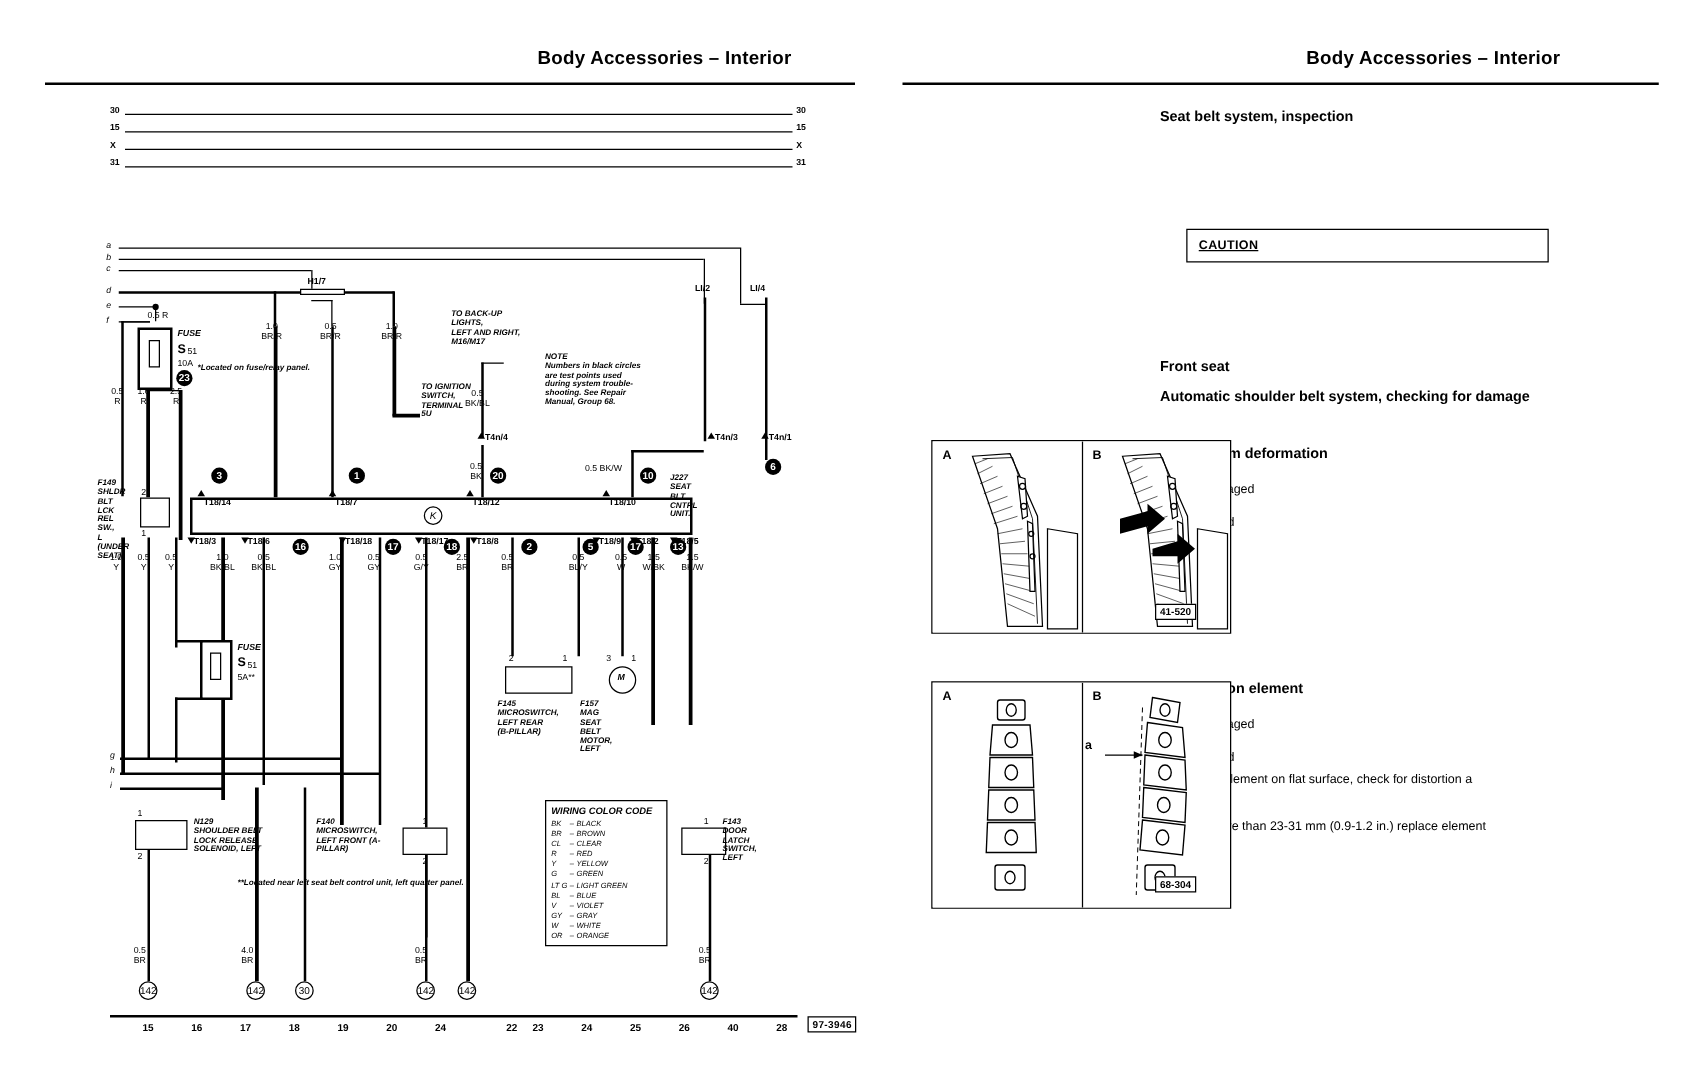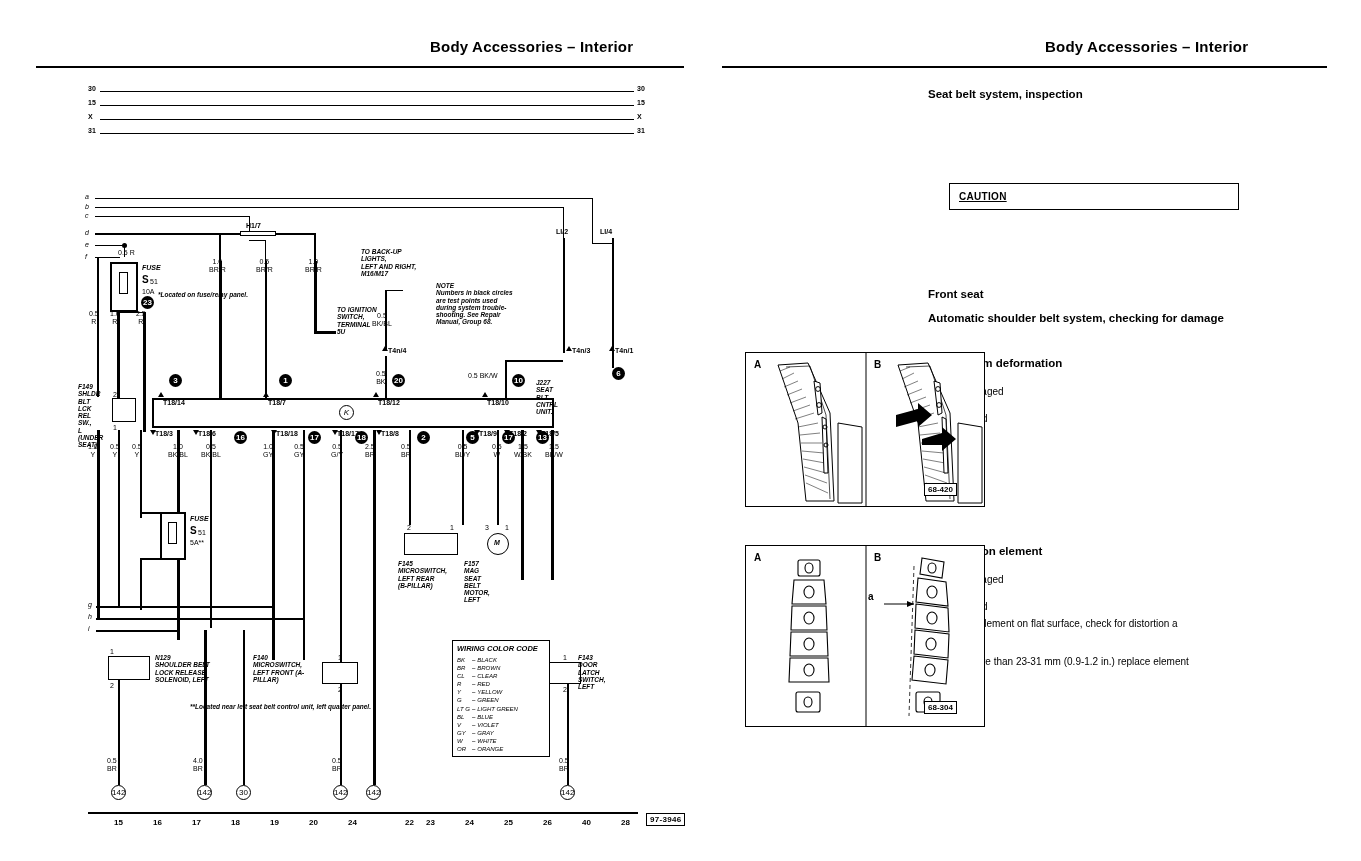--- a/index.html
+++ b/index.html
@@ -390,21 +390,21 @@
 
     <div class="box" style="left:545px; top:662px; width:36px; height:22px;"></div>
     <div class="t" style="left:563px; top:654px;">1</div>
     <div class="t" style="left:563px; top:686px;">2</div>
     <div class="t tb ti" style="left:578px; top:654px; font-size:6.5px;">F143
 DOOR
 LATCH
 SWITCH,
 LEFT</div>
 
-    <div class="colorcode" style="left:452px; top:640px; width:98px;">
+    <div class="colorcode" style="left:436px; top:640px; width:98px;">
       <div class="cc-title">WIRING
 COLOR CODE</div>
       <table>
         <tbody>
             <tr>
               <td>BK</td>
               <td>–</td>
               <td>BLACK</td>
             </tr>
         <tr>
@@ -586,21 +586,21 @@
           <circle cx="193" cy="52" r="2.4" fill="none" stroke="#000" stroke-width="1"></circle>
           <path d="M196 64 L200 66 L202 120 L198 120 Z" fill="#fff" stroke="#000" stroke-width="1"></path>
 
           <path d="M150 62 L172 56 L172 50 L186 62 L172 74 L172 68 L150 74 Z" fill="#000"></path>
           <path d="M176 86 L196 80 L196 74 L210 86 L196 98 L196 92 L176 92 Z" fill="#000"></path>
           <path d="M212 70 L236 74 L236 150 L212 150 Z" fill="none" stroke="#000" stroke-width="1"></path>
         </g>
       </svg>
       <div class="panel-letter" style="left:8px; top:6px;">A</div>
       <div class="panel-letter" style="left:128px; top:6px;">B</div>
-      <div class="imgid" style="left:178px; top:130px;">68-420</div>
+      <div class="imgid" style="left:178px; top:130px;">41-520</div>
     </div>
 
     <div class="r-h2" style="left:228px; top:545px;">Deformation element</div>
     <div class="r-p" style="left:228px; top:573px;">A  –  not damaged</div>
     <div class="r-p" style="left:228px; top:600px;">B  –  damaged</div>
     <div class="bullet" style="left:240px; top:617px; width:285px;">•</div>
     <div class="r-p" style="left:252px; top:617px; width:275px;">place element on flat surface, check for distortion a</div>
     <div class="r-p" style="left:252px; top:655px; width:275px;">if a more than 23-31 mm (0.9-1.2 in.) replace element</div>
 
     <div class="imgframe" style="left:45px; top:545px; width:240px; height:182px;">

